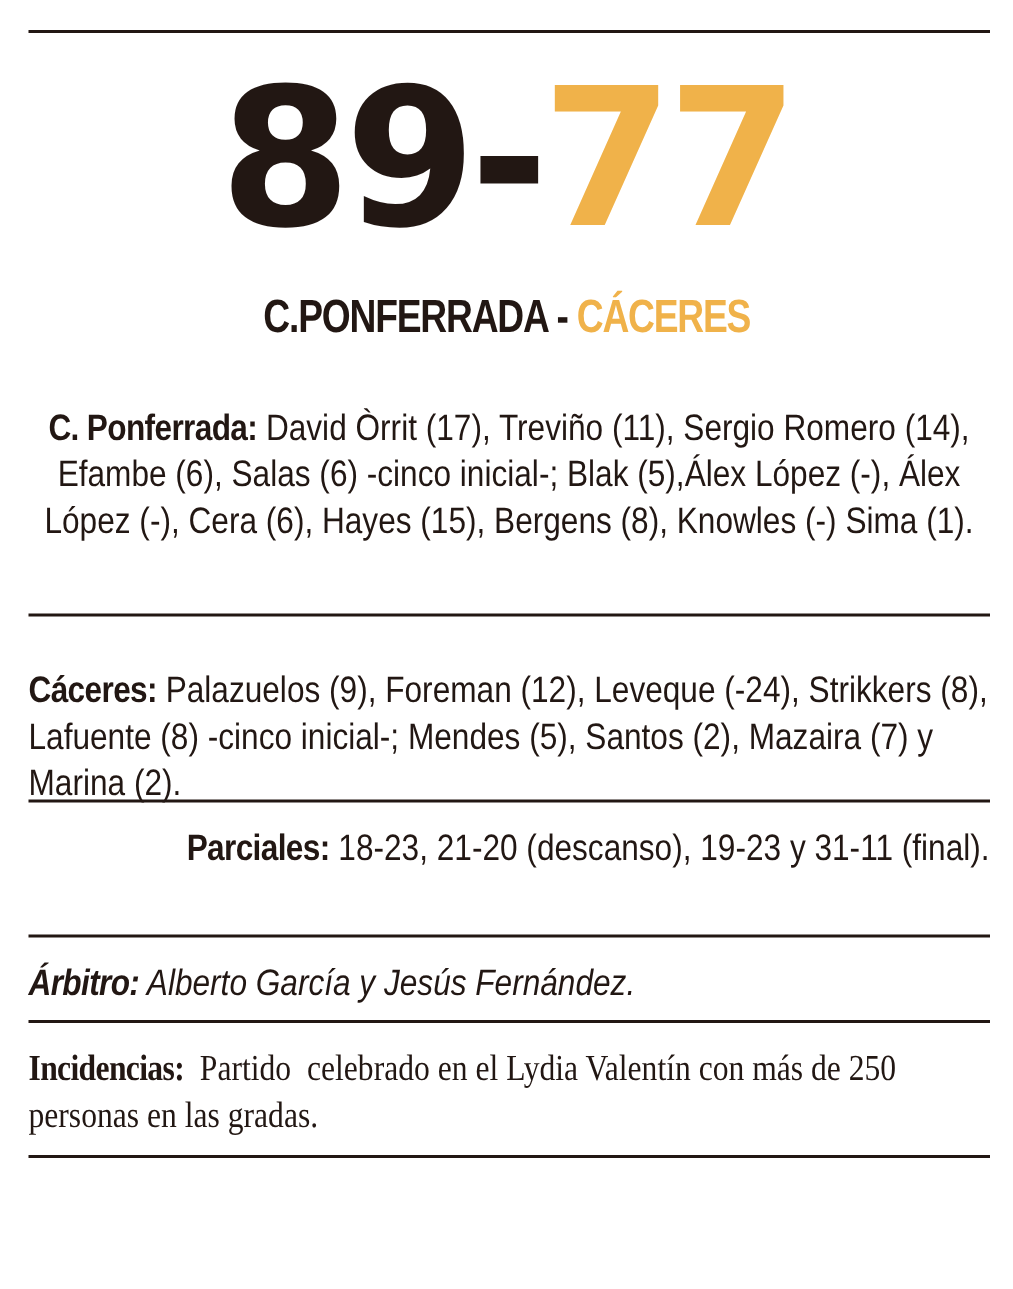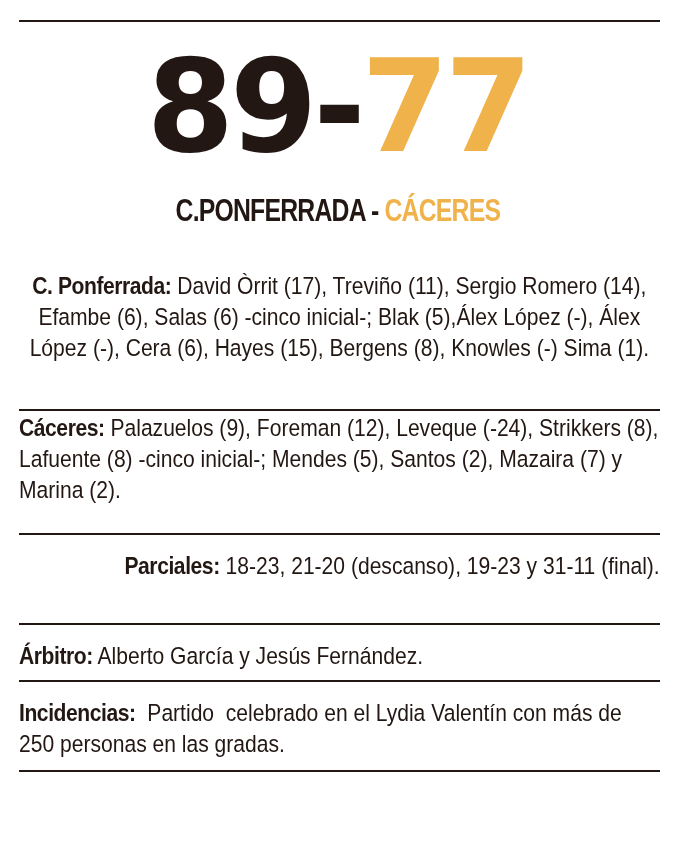--- a/index.html
+++ b/index.html
@@ -35,31 +35,31 @@
   <span class="inner">
     <span class="home">C.PONFERRADA</span><span class="home"> - </span><span class="away">CÁCERES</span>
   </span>
 </div>
 
 <div class="block" style="top:270px;text-align:center;">
   <span class="txt"><span class="label">C. Ponferrada:</span><span> David Òrrit (17), Treviño (11), Sergio Romero (14), Efambe (6), Salas (6) -cinco inicial-; Blak (5),Álex López (-), Álex López (-), Cera (6), Hayes (15), Bergens (8), Knowles (-) Sima (1).</span></span>
 </div>
 <div class="rule" style="top:409px;"></div>
 
-<div class="block" style="top:412px;">
+<div class="block" style="top:445px;">
   <span class="txt"><span class="label">Cáceres:</span><span> Palazuelos (9), Foreman (12), Leveque (-24), Strikkers (8), Lafuente (8) -cinco inicial-; Mendes (5), Santos (2), Mazaira (7) y Marina (2).</span></span>
 </div>
 <div class="rule" style="top:533px;"></div>
 
 <div class="block" style="top:550px;text-align:right;">
   <span class="txt"><span class="label">Parciales:</span><span> 18-23, 21-20 (descanso), 19-23 y 31-11 (final).</span></span>
 </div>
 <div class="rule" style="top:623px;"></div>
 
-<div class="block" style="top:640px;">
+<div class="block" style="top:640px;font-style:italic;">
   <span class="txt"><span class="label">Árbitro:</span><span> Alberto García y Jesús Fernández.</span></span>
 </div>
 <div class="rule" style="top:680px;"></div>
 
-<div class="block" style="top:697px;">
+<div class="block" style="top:697px;font-family:Liberation Serif, serif;">
   <span class="txt"><span class="label">Incidencias:</span><span style="white-space:pre-wrap;">  Partido  celebrado en el Lydia Valentín con más de 250 personas en las gradas.</span></span>
 </div>
 <div class="rule" style="top:770px;"></div>
 
 </body></html>

